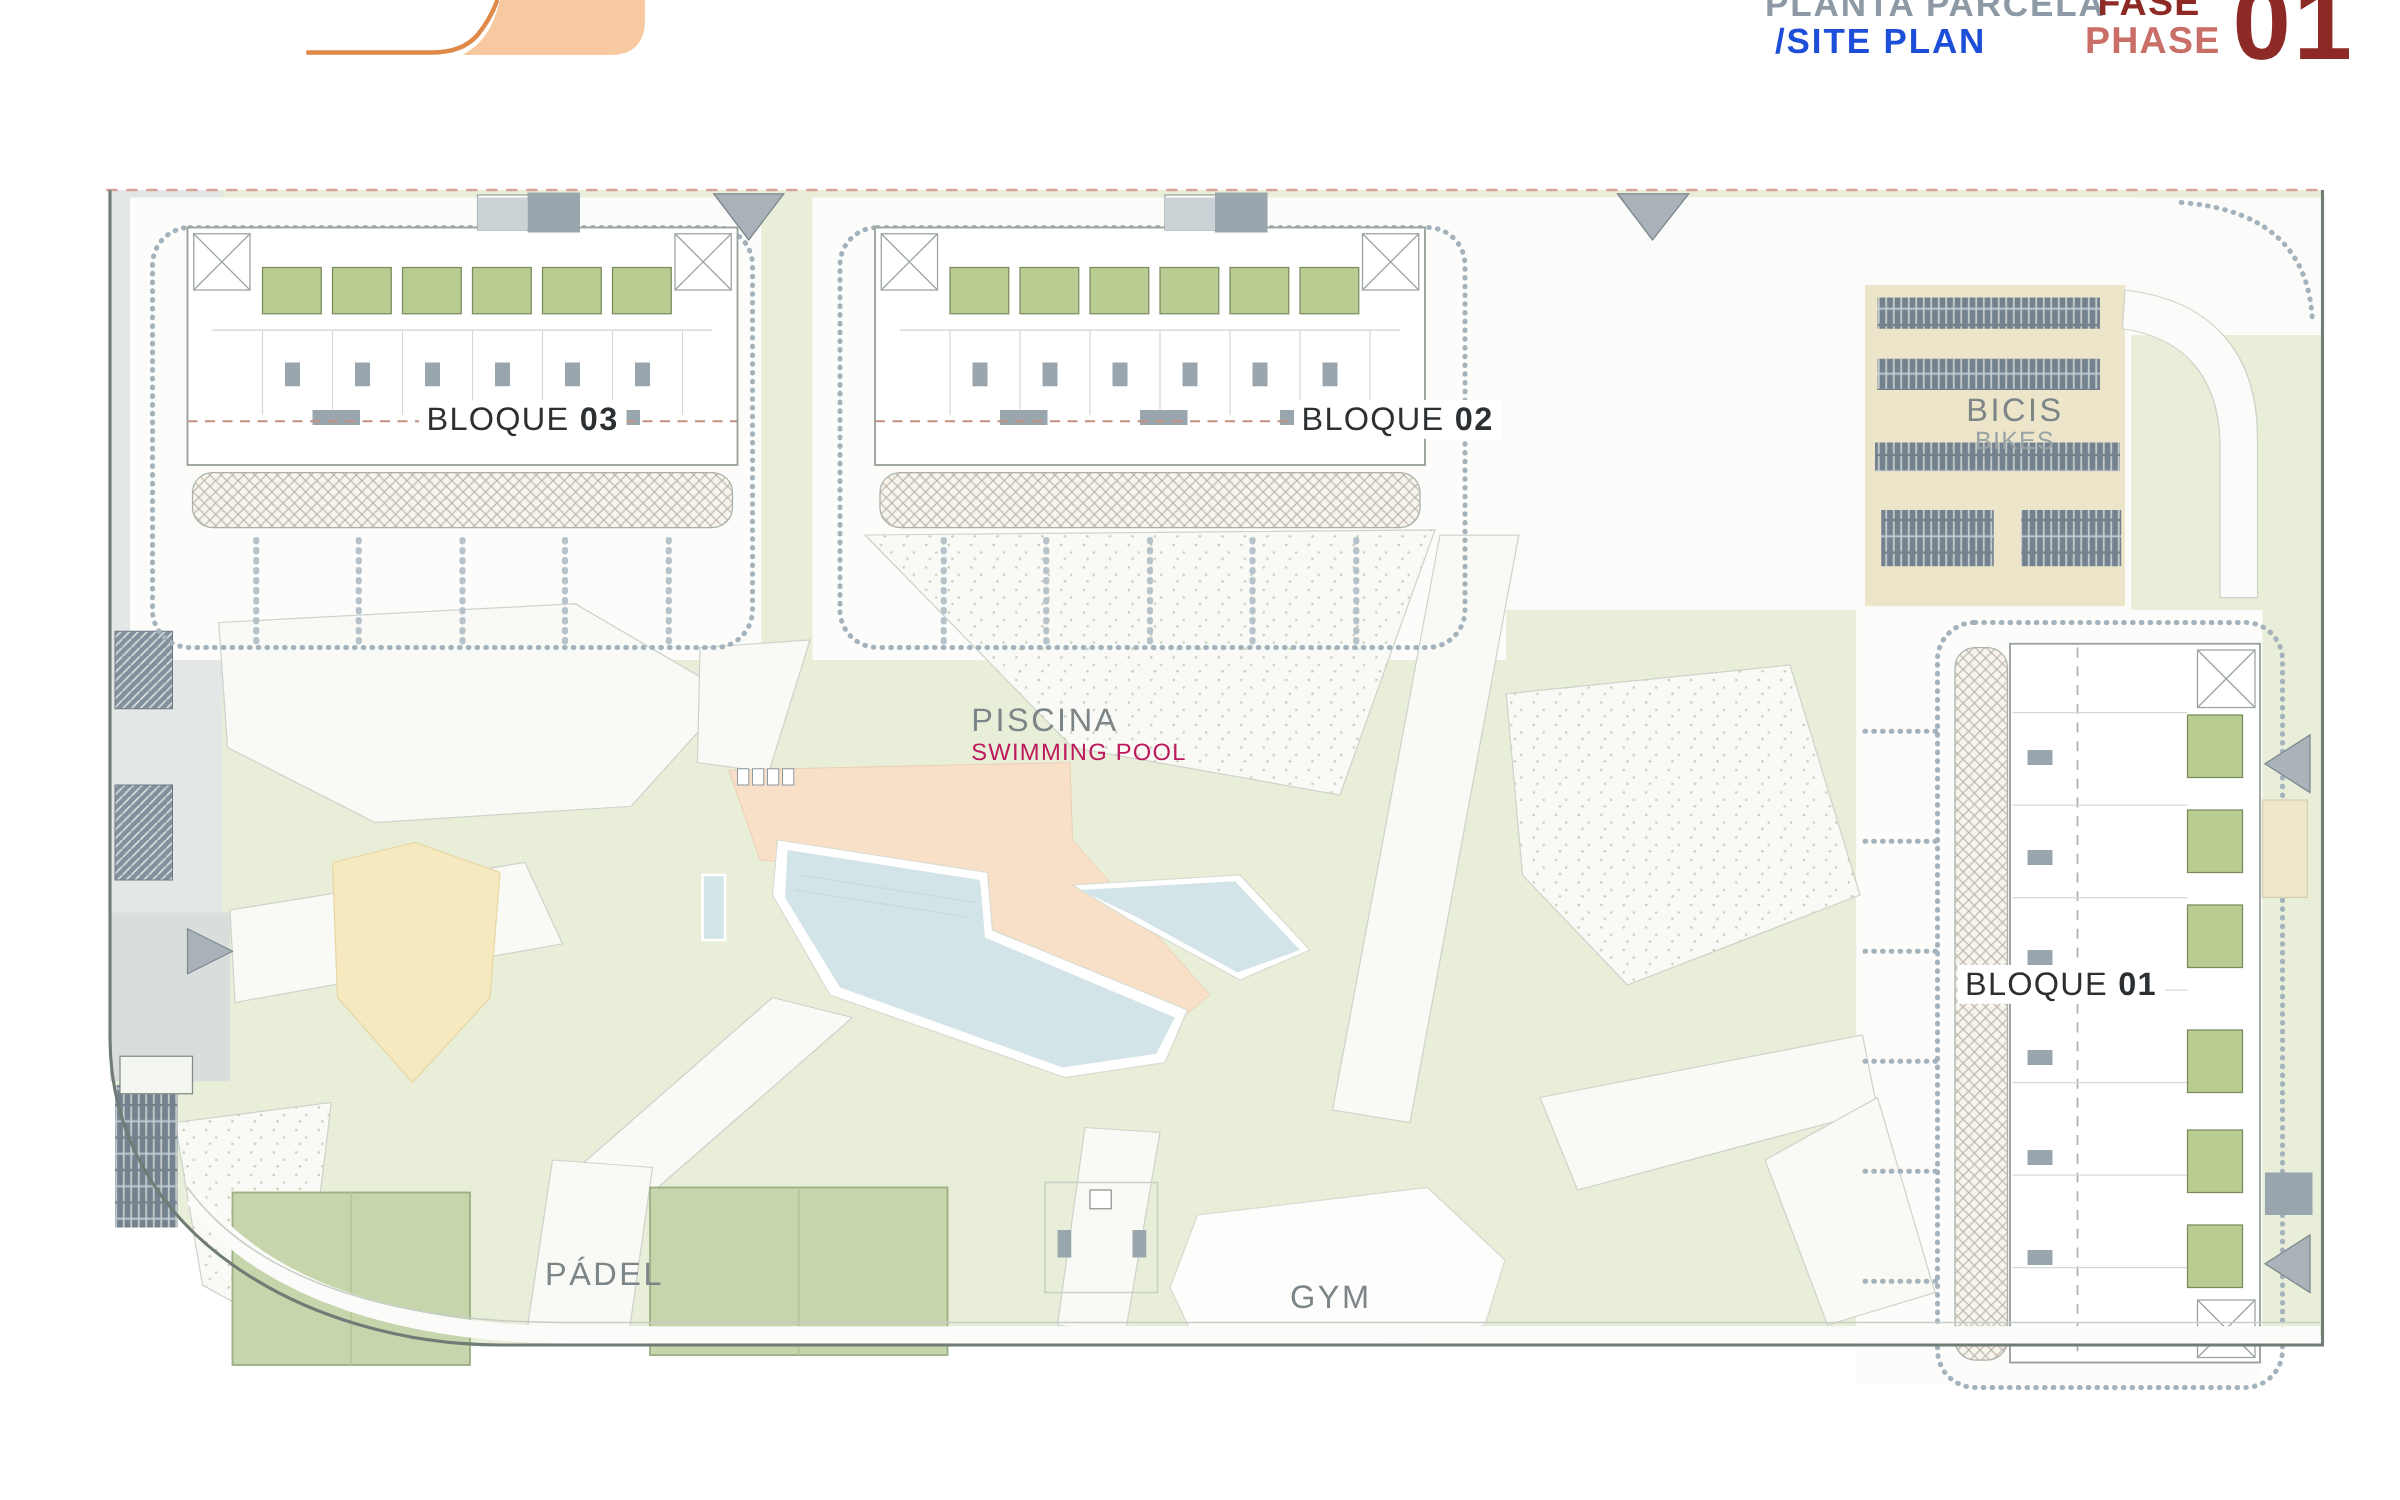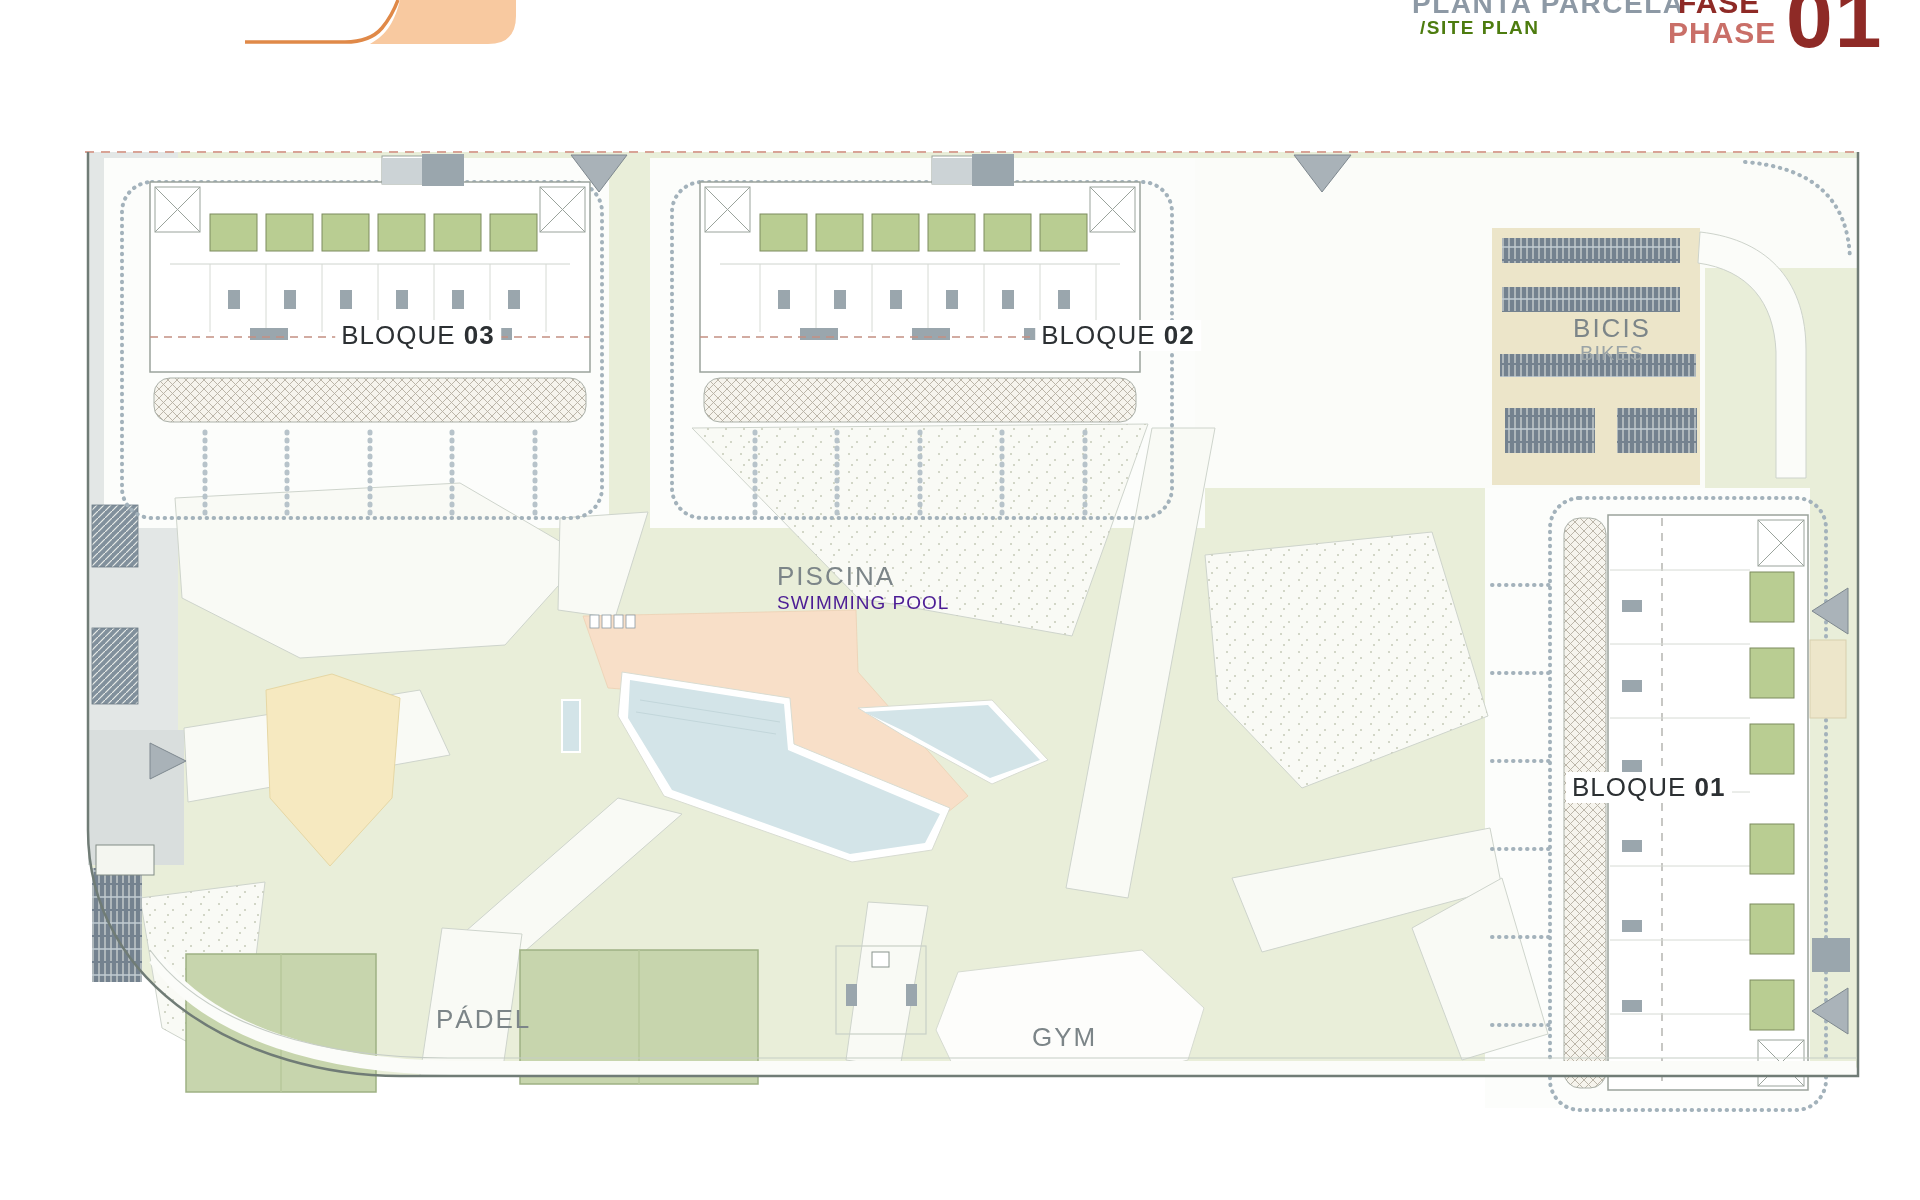--- a/index.html
+++ b/index.html
@@ -5,30 +5,30 @@
   html,body{margin:0;padding:0;background:#ffffff;}
   #stage{
     position:relative;width:1920px;height:1200px;overflow:hidden;background:#ffffff;
     font-family:"Liberation Sans", sans-serif;
   }
   #plan-svg{position:absolute;left:0;top:0;}
   .lbl{position:absolute;white-space:nowrap;}
   .c{transform:translateX(-50%);}
   
   .t-es{font-size:28px;font-weight:700;letter-spacing:1.5px;color:#8d99a5;}
-  .t-en{font-size:19px;font-weight:700;letter-spacing:1.5px;color:#4d7c0f;}
+  .t-en{font-size:28px;font-weight:700;letter-spacing:1.5px;color:#1d4ed8;}
   .t-fase{font-size:30px;font-weight:800;letter-spacing:1px;color:#8e2a26;}
   .t-phase{font-size:30px;font-weight:800;letter-spacing:1px;color:#c96f68;}
   .t-num{font-size:84px;font-weight:700;letter-spacing:2px;color:#8e2a26;line-height:1;}
   
   .blk{background:#ffffff;padding:0 6px;font-size:26px;color:#2c3033;letter-spacing:1px;text-align:right;}
   .blk .n{font-weight:700;}
   .big{font-size:26px;color:#7c8588;letter-spacing:2px;line-height:36px;}
   .sub{font-size:20px;color:#9aa3a6;letter-spacing:1px;margin-top:3px;}
-  .sub-sm{font-size:19px;color:#4c1d95;letter-spacing:1px;margin-top:2px;}
+  .sub-sm{font-size:19px;color:#be185d;letter-spacing:1px;margin-top:2px;}
   .dark{color:#46494c;letter-spacing:1px;font-size:27px;line-height:37px;}
   .ctr{text-align:center;}
 </style>
 </head>
 <body>
 
 <div id="stage">
 
   <svg id="plan-svg" width="1920" height="1200" viewBox="0 0 1920 1200">
     <defs>

